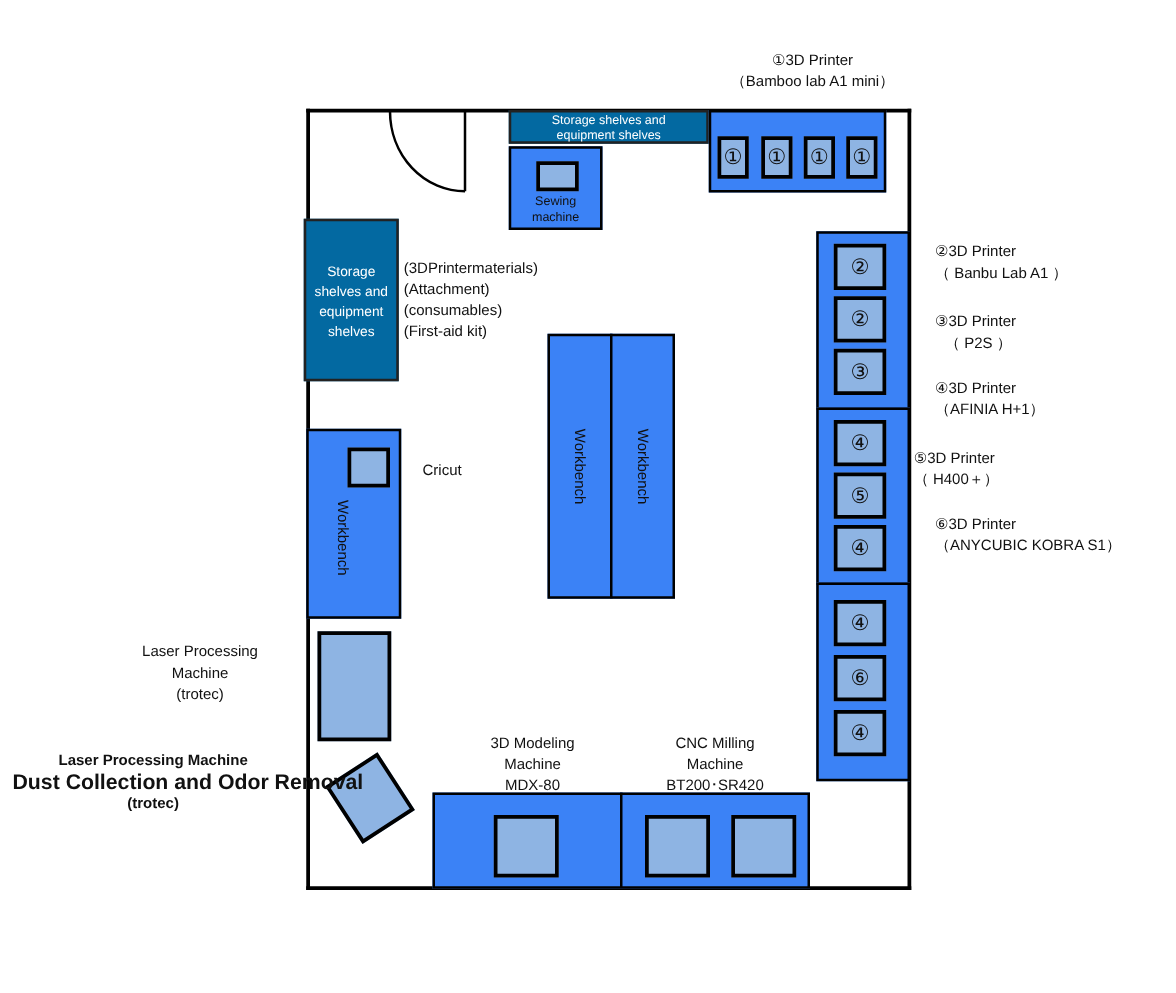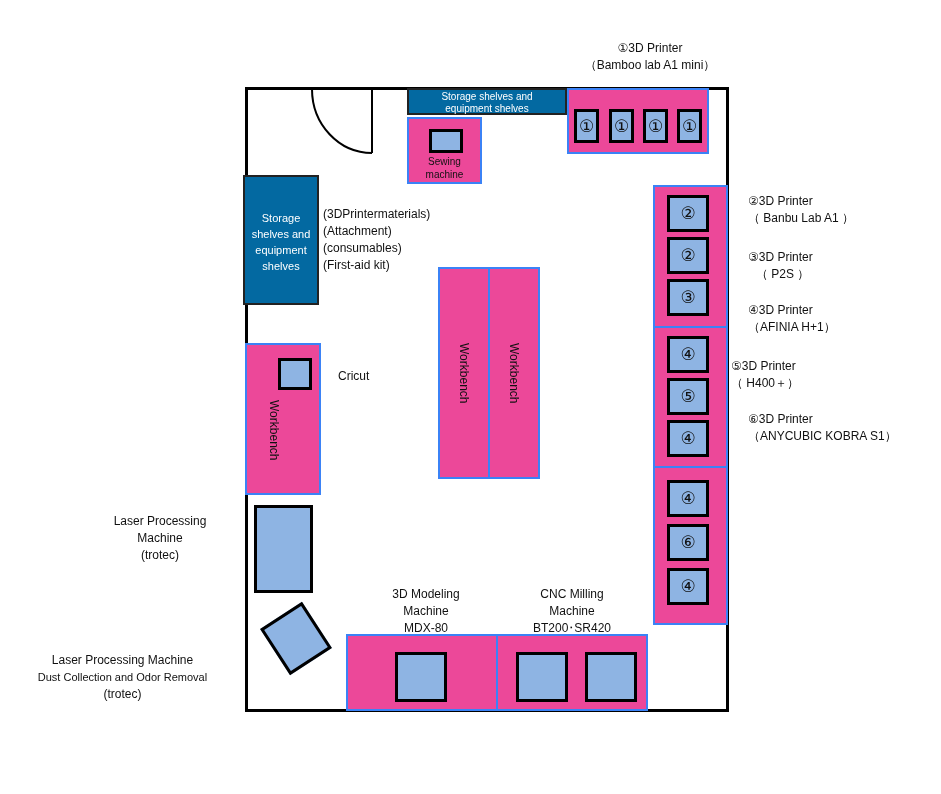--- a/index.html
+++ b/index.html
@@ -1,20 +1,20 @@
 <!DOCTYPE html>
 <html><head>
 <meta charset="utf-8">
 <style>
   html, body { margin:0; padding:0; background:#ffffff; }
   body { width:941px; height:794px; position:relative; overflow:hidden;
          font-family:"Liberation Sans", "DejaVu Sans", sans-serif; color:#111; }
   .abs { position:absolute; box-sizing:border-box; }
   .wall { position:absolute; background:#000; }
-  .box { position:absolute; box-sizing:border-box; border:2px solid #3b82f6; background:#ec4899; }
+  .box { position:absolute; box-sizing:border-box; border:2px solid #000000; background:#3b82f6; }
   .shelf-gray { position:absolute; box-sizing:border-box; background:#0369a1; border:2px solid #222;
                 color:#fff; text-align:center; font-size:11px; line-height:16px; }
   .machine { position:absolute; box-sizing:border-box; border:3px solid #000; background:#8eb4e3;
              display:flex; align-items:center; justify-content:center; font-size:17px; color:#111; }
   .lbl { position:absolute; font-size:12px; line-height:17px; color:#111; white-space:nowrap; }
   .lbl-c { text-align:center; }
   .vtext { position:absolute; writing-mode:vertical-rl; font-size:12px; color:#111; white-space:nowrap; }
   .bench-label { position:absolute; left:0; right:0; top:0; bottom:0; display:flex; align-items:center; justify-content:center; }
 </style>
 </head>
@@ -120,23 +120,23 @@
 </div>
 
 <div class="machine" style="left:254px;top:505px;width:59px;height:88px;"></div>
 <div class="lbl lbl-c" style="left:90px;top:513px;width:140px;">
   <div>Laser Processing</div>
   <div>Machine</div>
   <div>(trotec)</div>
 </div>
 
 <div class="machine" style="left:271px;top:611px;width:50px;height:55px;transform:rotate(-33deg);"></div>
-<div class="lbl lbl-c" style="left:10px;top:652px;width:225px;">
+<div class="lbl lbl-c" style="left:10px;top:600px;width:225px;font-weight:bold;">
   <div>Laser Processing Machine</div>
-  <div style="font-size:11px;">Dust Collection and Odor Removal</div>
+  <div style="font-size:17px;">Dust Collection and Odor Removal</div>
   <div>(trotec)</div>
 </div>
 
 <div class="box" style="left:346px;top:634px;width:152px;height:77px;">
   <div class="machine" style="left:47px;top:16px;width:52px;height:50px;"></div>
 </div>
 <div class="box" style="left:496px;top:634px;width:152px;height:77px;">
   <div class="machine" style="left:18px;top:16px;width:52px;height:50px;"></div>
   <div class="machine" style="left:87px;top:16px;width:52px;height:50px;"></div>
 </div>

